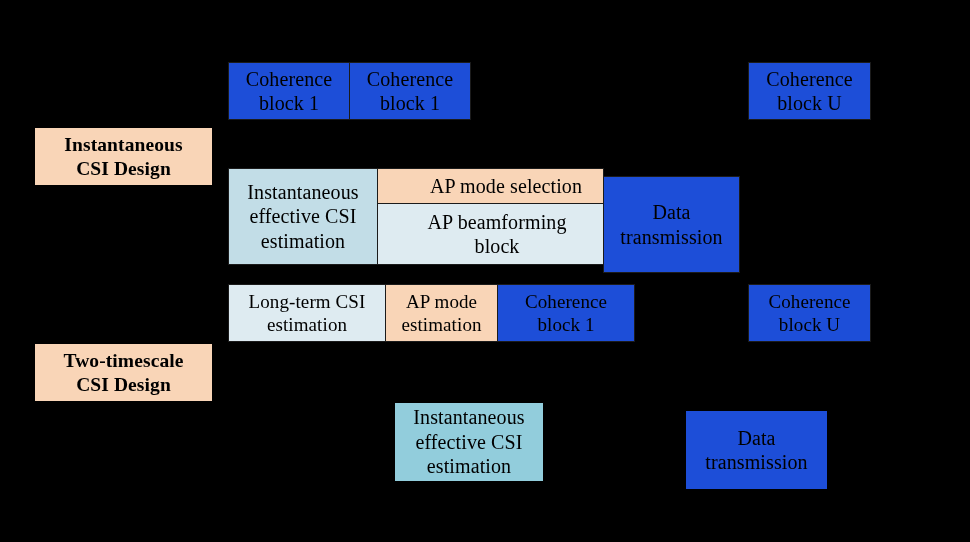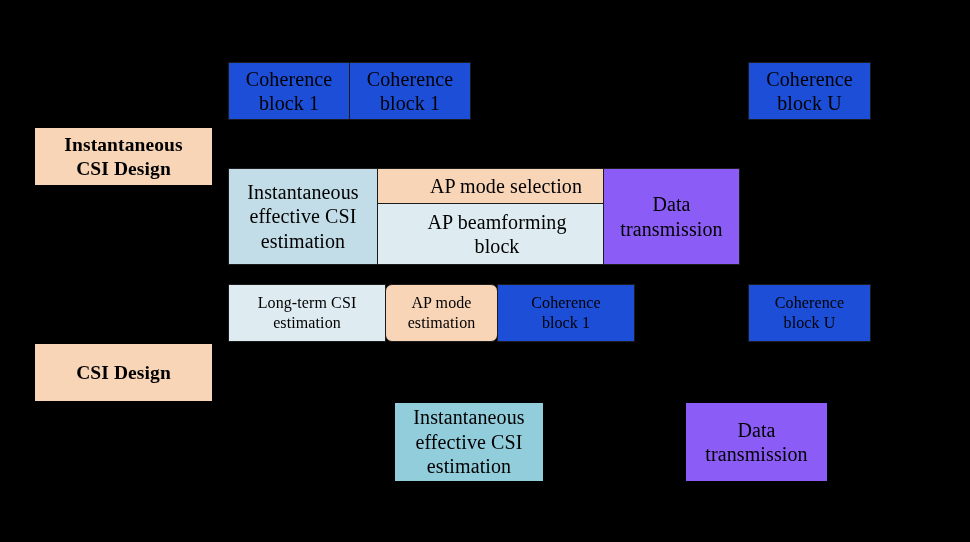--- a/index.html
+++ b/index.html
@@ -30,44 +30,45 @@
     letter-spacing: 0.1px;
     white-space: pre-line;
   }
 
   
   .fill-white      { background: #1d4ed8; }
   .fill-peach      { background: #F9D5B7; }
   .fill-blue-mid   { background: #C2DDE7; }
   .fill-blue-pale  { background: #DEEBF1; }
   .fill-blue-sat   { background: #92CDDC; }
-  .fill-green      { background: #8b5cf6; }
+  .fill-green      { background: #1d4ed8; margin-top: 8px; }
 
   
   .bd      { border: 1.4px solid #1b1b1b; }
   .bd-none { border: 0; }
 
   
   .t-normal { font-size: 20px; font-weight: 400; }
   .t-bold   { font-size: 19.5px; font-weight: 700; }
-  .t-small  { font-size: 16px; font-weight: 400; }
+  .t-small  { font-size: 19px; font-weight: 400; }
 
   .line { display: block; }
 </style>
 </head>
 <body>
 
 <div id="canvas">
 
   <div class="box fill-peach bd-none t-bold" style="left:35px; top:128px; width:177px; height:57px;">
     <span class="line">Instantaneous</span>
     <span class="line">CSI Design</span>
   </div>
 
   <div class="box fill-peach bd-none t-bold" style="left:35px; top:344px; width:177px; height:57px;">
+    <span class="line">Two-timescale</span>
     <span class="line">CSI Design</span>
   </div>
 
   <div class="box fill-white bd t-normal" style="left:228px; top:62px; width:122px; height:58px;">
     <span class="line">Coherence</span>
     <span class="line">block 1</span>
   </div>
 
   <div class="box fill-white bd t-normal" style="left:349px; top:62px; width:122px; height:58px;">
     <span class="line">Coherence</span>
@@ -97,21 +98,21 @@
   <div class="box fill-green bd t-normal" style="left:603px; top:168px; width:137px; height:97px;">
     <span class="line">Data</span>
     <span class="line">transmission</span>
   </div>
 
   <div class="box fill-blue-pale bd t-small" style="left:228px; top:284px; width:158px; height:58px;">
     <span class="line">Long-term CSI</span>
     <span class="line">estimation</span>
   </div>
 
-  <div class="box fill-peach bd t-small" style="left:385px; top:284px; width:113px; height:58px;border-radius:7px;">
+  <div class="box fill-peach bd t-small" style="left:385px; top:284px; width:113px; height:58px;">
     <span class="line">AP mode</span>
     <span class="line">estimation</span>
   </div>
 
   <div class="box fill-white bd t-small" style="left:497px; top:284px; width:138px; height:58px;">
     <span class="line">Coherence</span>
     <span class="line">block 1</span>
   </div>
 
   <div class="box fill-white bd t-small" style="left:748px; top:284px; width:123px; height:58px;">

